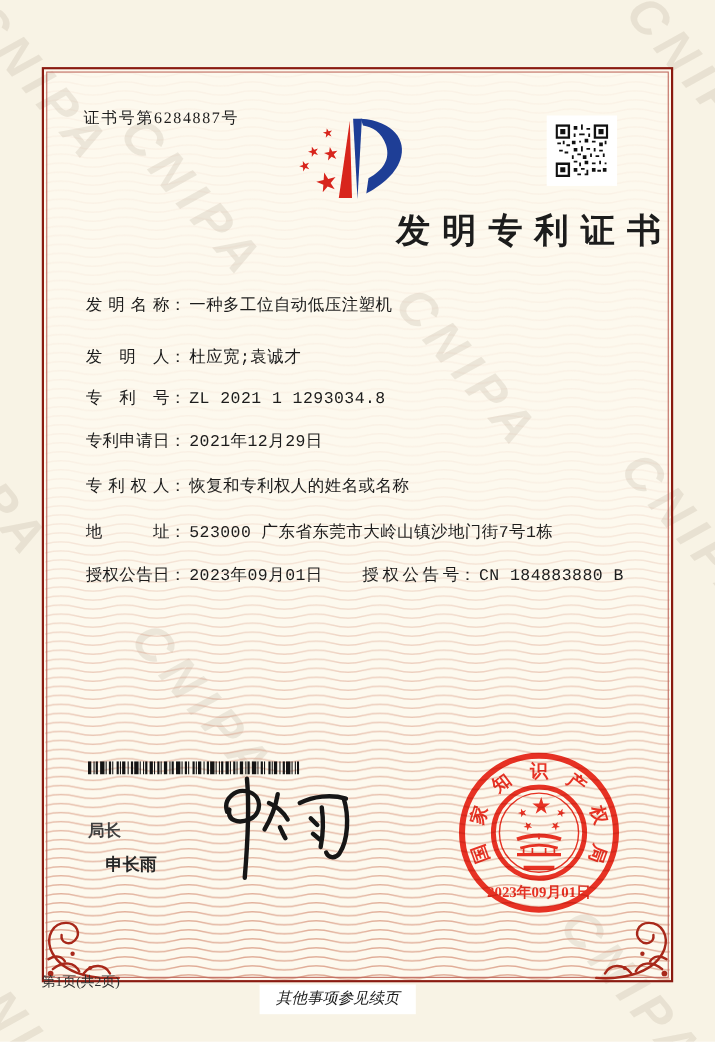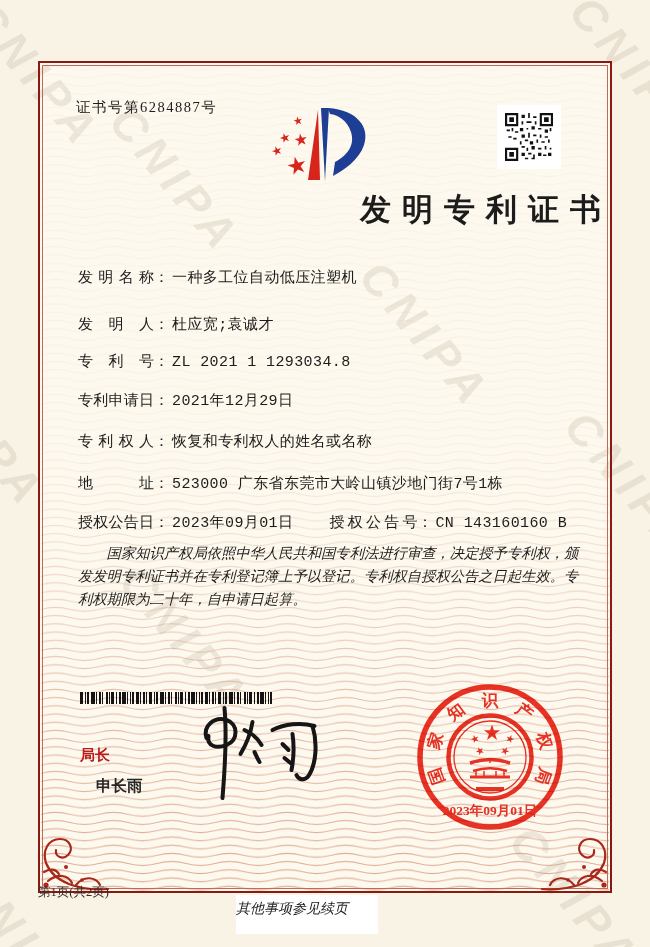--- a/index.html
+++ b/index.html
@@ -34,39 +34,39 @@
   .flab{display:inline-block;width:76px;text-align:justify;text-align-last:justify;vertical-align:bottom;}
   .flab2{display:inline-block;width:88px;text-align:justify;text-align-last:justify;vertical-align:bottom;margin-left:36px;}
   .fcolon{margin:0 3px 0 0;}
   .fval{letter-spacing:.4px;font-family:Liberation Mono, monospace;}
   
   .paras{left:78px;top:542px;width:502px;z-index:6;}
   .paras p{margin:0 0 8px 0;text-indent:2em;font-size:14.3px;line-height:1.62;font-style:italic;}
   
   .barcode{left:80px;top:692px;z-index:6;}
   .issuer-title{left:80px;top:746px;font-family:"Liberation Sans","DejaVu Sans",sans-serif;
-    font-size:15px;font-weight:600;z-index:6;color:#b91c1c;}
+    font-size:15px;font-weight:600;z-index:6;color:#404040;}
   .issuer-name{left:96px;top:776px;font-family:"Liberation Sans","DejaVu Sans",sans-serif;
     font-size:15.5px;font-weight:600;z-index:6;color:#262626;}
   .signature{left:182px;top:700px;z-index:6;}
   
   .seal{left:416px;top:683px;width:148px;height:148px;z-index:7;mix-blend-mode:multiply;opacity:.95;}
   .seal-ring{position:absolute;left:0;top:0;}
   .seal-ch{
     position:absolute;width:20px;height:20px;line-height:20px;text-align:center;
     font-size:16.5px;font-weight:bold;color:var(--seal_red,#e8281a);
     font-family:"Liberation Serif","DejaVu Serif",serif;
   }
   .seal-emblem{position:absolute;left:30px;top:30px;}
   .seal-date{position:absolute;left:0;top:119px;width:148px;text-align:center;
     font-size:13.5px;font-weight:bold;color:var(--seal_red,#e8281a);letter-spacing:0;}
   
   .page-footer{left:38px;top:867px;width:538px;text-align:left;font-size:12.5px;z-index:6;color:#2e2e2e;margin-top:17px;}
-  .note-box{left:236px;top:895px;width:142px;height:39px;background:#ffffff;z-index:6;
-    line-height:27px;font-size:14px;font-style:italic;}
+  .note-box{left:236px;top:895px;width:142px;height:27px;background:#ffffff;z-index:6;
+    text-align:center;line-height:27px;font-size:14px;font-style:italic;}
 </style>
 </head>
 <body>
 
 <div class="abs paper"></div>
 
 <span class="abs wm" style="left:0px;top:-10px">CNIPA</span>
 <span class="abs wm" style="left:140px;top:95px">CNIPA</span>
 <span class="abs wm" style="left:390px;top:250px">CNIPA</span>
 <span class="abs wm" style="left:150px;top:555px">CNIPA</span>
@@ -166,25 +166,24 @@
 <div class="abs frow" style="top:391px">
   <span class="flab">专利申请日</span><span class="fcolon">：</span><span class="fval">2021年12月29日</span>
 </div>
 <div class="abs frow" style="top:432px">
   <span class="flab">专利权人</span><span class="fcolon">：</span><span class="fval">恢复和专利权人的姓名或名称</span>
 </div>
 <div class="abs frow" style="top:474px">
   <span class="flab">地址</span><span class="fcolon">：</span><span class="fval">523000 广东省东莞市大岭山镇沙地门街7号1栋</span>
 </div>
 <div class="abs frow" style="top:513px">
-  <span class="flab">授权公告日</span><span class="fcolon">：</span><span class="fval">2023年09月01日</span><span class="flab2">授权公告号</span><span class="fcolon">：</span><span class="fval">CN 143160160 B</span>
+  <span class="flab">授权公告日</span><span class="fcolon">：</span><span class="fval">2023年09月01日</span><span class="flab2">授权公告号</span><span class="fcolon">：</span><span class="fval">CN 184883880 B</span>
 </div>
 
 <div class="abs paras">
-  <p>国家知识产权局依照中华人民共和国专利法进行审查，决定授予专利权，颁发发明专利证书并在专利登记簿上予以登记。专利权自授权公告之日起生效。专利权期限为二十年，自申请日起算。</p>
 </div>
 
 <svg class="abs barcode" width="192" height="12">
   <path d="M0 6 H192" stroke="#141414" stroke-width="12" stroke-dasharray="3 2 1 1 2 2 4 1 1 2 2 1 1 3 2 1 1 1 3 2 1 2 2 1 4 1 1 2 1 1 2 2 3 1 1 2 2 1 1 2"></path>
 </svg>
 
 <div class="abs issuer-title">局长</div>
 <div class="abs issuer-name">申长雨</div>
 
 <svg class="abs signature" width="145" height="105" viewBox="0 0 140 105">

